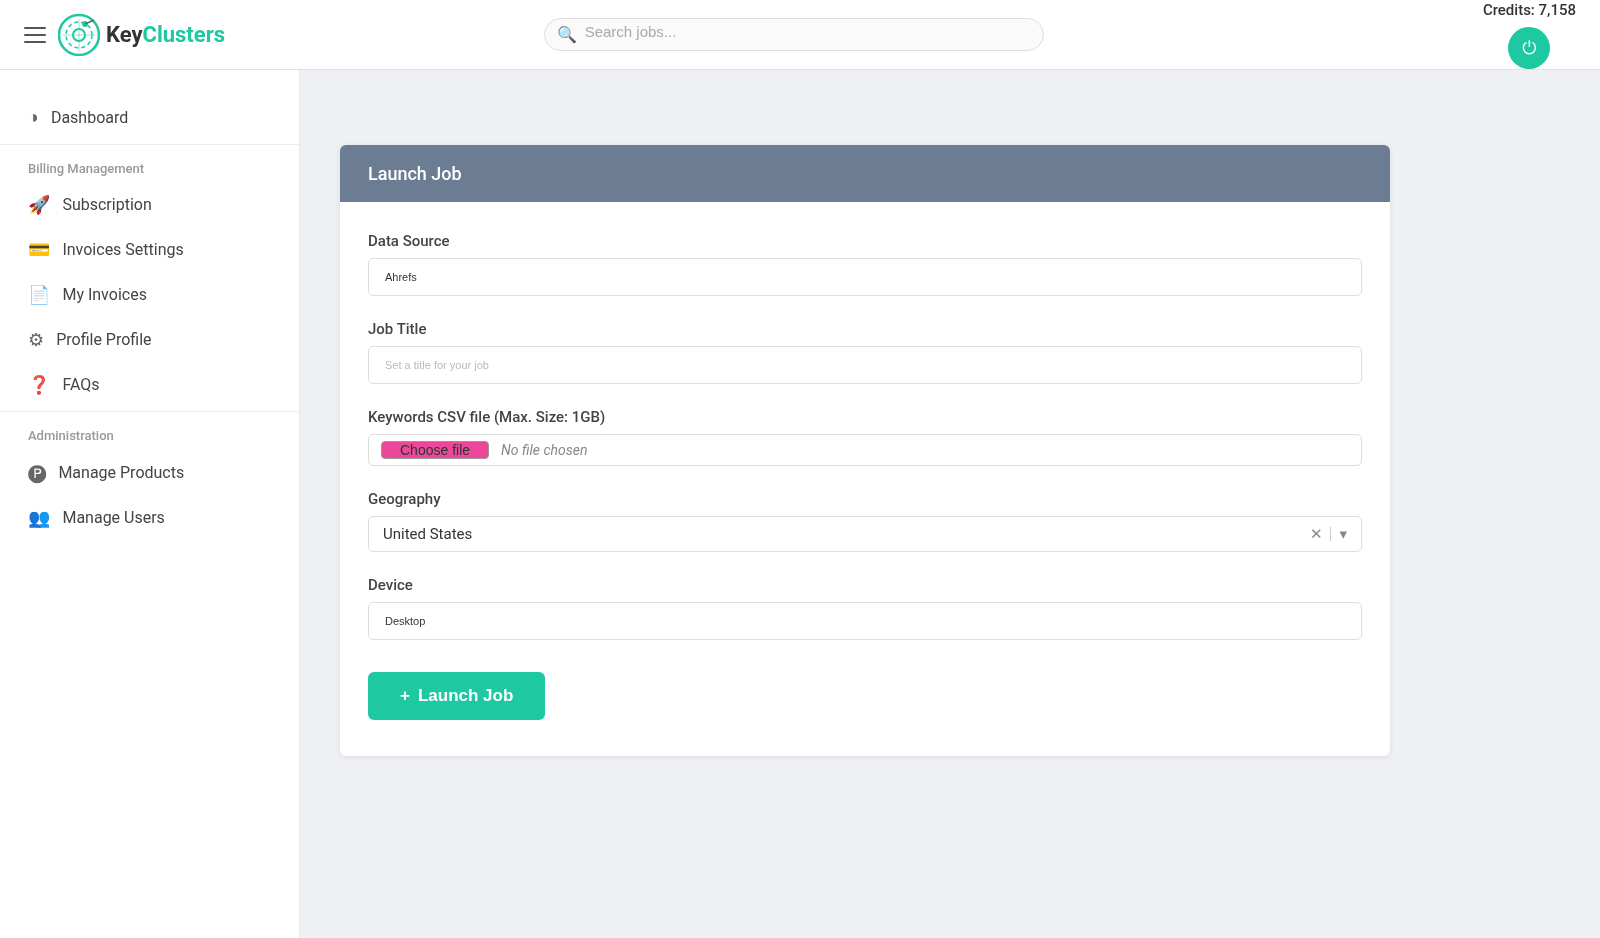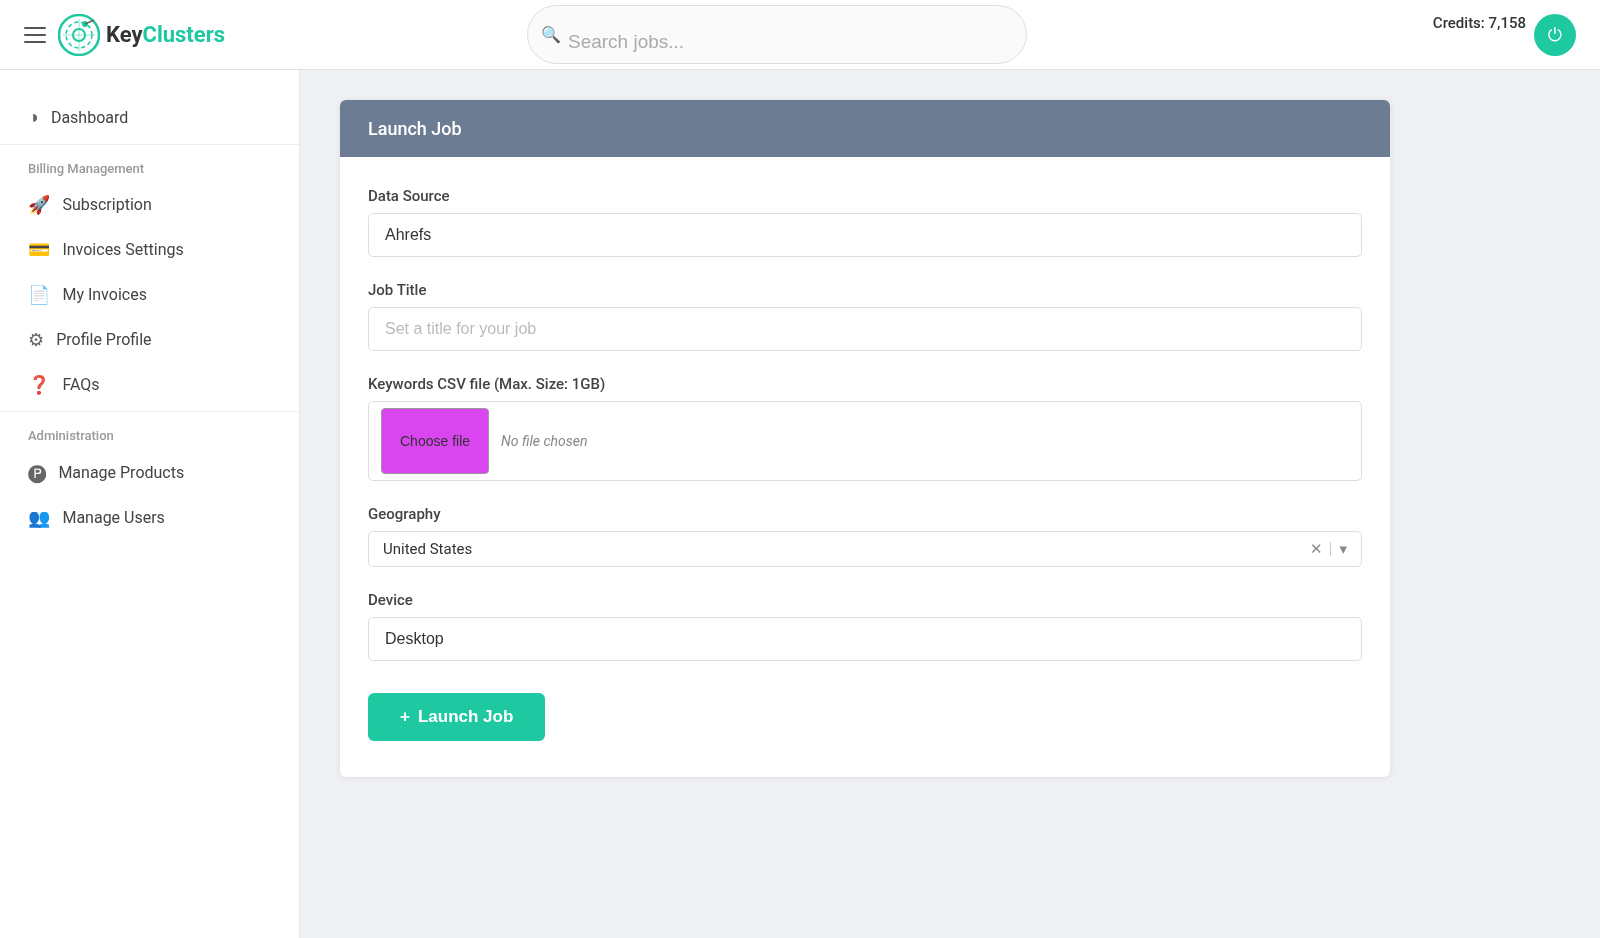--- a/index.html
+++ b/index.html
@@ -68,34 +68,36 @@
       align-items: center;
     }
     .search-icon-wrap {
       position: absolute;
       left: 14px;
       color: #aaa;
       font-size: 16px;
     }
     .search-input {
       width: 100%;
-      padding: 25px 18px 10px 40px;
+      padding: 4px 18px 10px 40px;
       border: 1.5px solid #ddd;
       border-radius: 50px;
-      font-size: 19px;
+      font-size: 15px;
       color: #aaa;
       outline: none;
       background: #fafafa;
     }
     .search-input::placeholder { color: #aaa; }
 
     .topbar-right {
       display: flex;
+      align-items: center;
       gap: 8px;
       margin-left: auto;
+      flex-direction: column;
     }
     .credits-text {
       font-size: 15px;
       color: #333;
       font-weight: 500;
     }
     .power-btn {
       width: 42px;
       height: 42px;
       border-radius: 50%;
@@ -145,20 +147,21 @@
       text-transform: none;
       border-top: 1px solid #eee;
       margin-top: 4px;
     }
     .sidebar-section-label:first-child { border-top: none; margin-top: 0; }
 
     
     .main-content {
       flex: 1;
       padding: 30px 40px;
+      margin-top: 45px;
     }
 
     
     .card {
       background: #fff;
       border-radius: 6px;
       overflow: hidden;
       box-shadow: 0 1px 6px rgba(0,0,0,0.08);
       max-width: 1050px;
     }
@@ -181,42 +184,42 @@
       font-size: 15px;
       color: #444;
       margin-bottom: 8px;
       font-weight: 500;
     }
     .form-input {
       width: 100%;
       padding: 12px 16px;
       border: 1.5px solid #ddd;
       border-radius: 5px;
-      font-size: 16px;
+      font-size: 11px;
       color: #333;
       outline: none;
     }
     .form-input::placeholder { color: #bbb; }
 
     
     .file-input-wrap {
       display: flex;
       align-items: center;
       border: 1.5px solid #ddd;
       border-radius: 5px;
       overflow: hidden;
       background: #fff;
       padding: 6px 12px;
       gap: 12px;
     }
     .choose-file-btn {
-      padding: 24px 18px;
+      padding: 0 18px;
       border: 1.5px solid #999;
       border-radius: 4px;
-      background: #d946ef;
+      background: #ec4899;
       font-size: 14px;
       cursor: pointer;
       white-space: nowrap;
       color: #333;
     }
     .no-file-text {
       font-size: 14px;
       color: #888;
       font-style: italic;
     }

